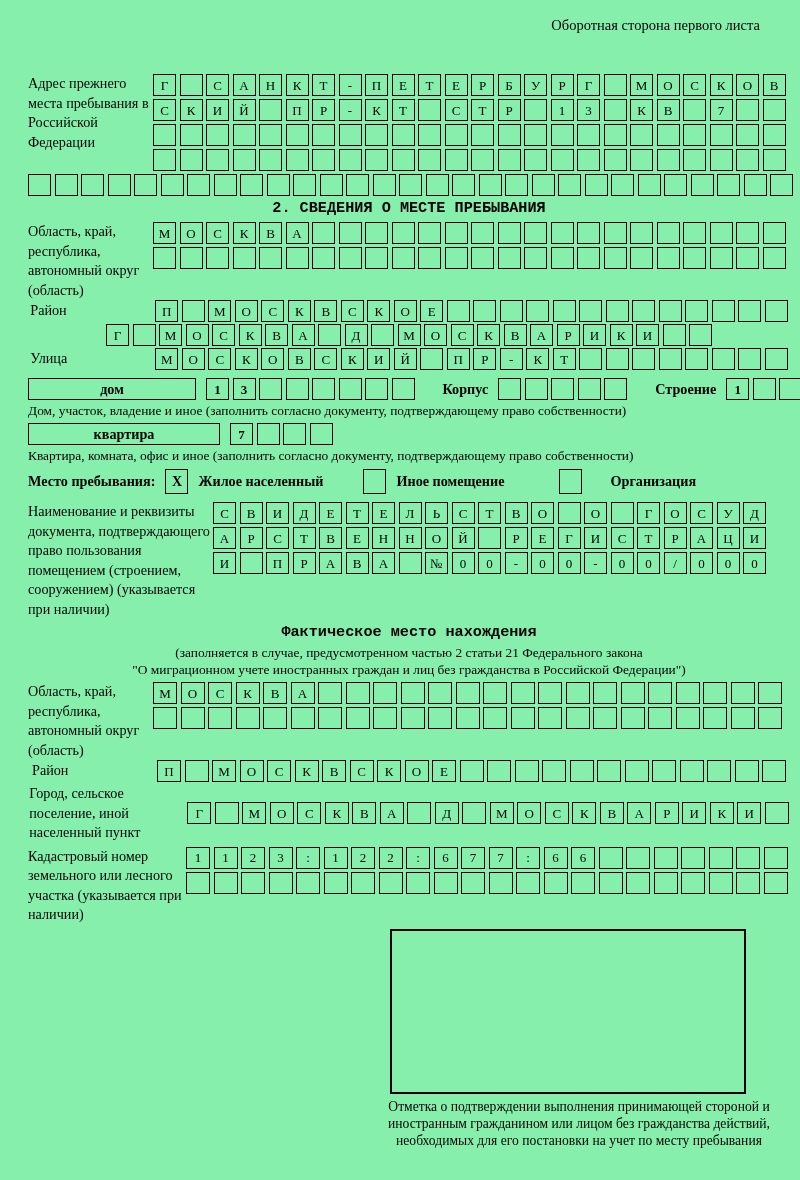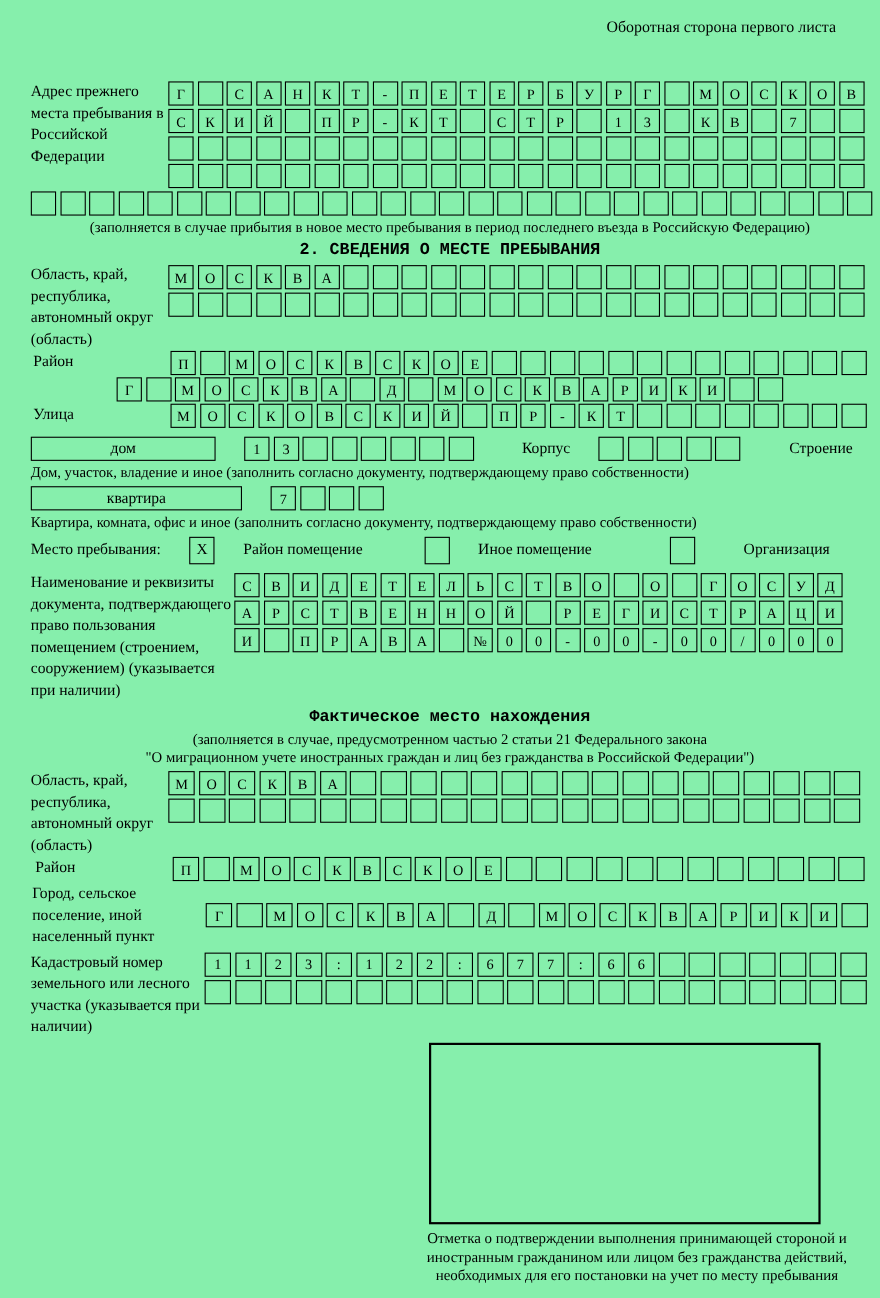--- a/index.html
+++ b/index.html
@@ -30,21 +30,21 @@
     display:flex; align-items:center; justify-content:center; font-size:14.2px; flex:0 0 auto;
   }
   .inline-lbl { font-size:14.2px; flex:0 0 auto; }
   .chk {
     box-sizing:border-box; width:23px; height:25px; border:1.7px solid #000;
     display:inline-flex; align-items:center; justify-content:center; font-size:14px; flex:0 0 auto;
   }
   .stamp-box { box-sizing:border-box; width:356px; height:165px; border:2px solid #000; margin-left:362px; }
   .stamp-caption { width:414px; margin-left:344px; text-align:center; font-size:13.6px; line-height:17px; margin-top:4px; }
   .mt2{margin-top:2px;} .mt3{margin-top:3px;} .mt4{margin-top:4px;} .mt5{margin-top:5px;} .mt8{margin-top:8px;} .mt24{margin-top:40px;}
-  .mesto-row { display:flex; align-items:center; gap:26px; font-size:14.2px; }
+  .mesto-row { display:flex; align-items:center; gap:10px; font-size:14.2px;font-weight:bold; }
   .gap30 { margin-left:30px; } .gap45 { margin-left:45px; } .gap18 { margin-left:18px; }
 </style>
 </head>
 <body>
 
 <div class="page">
 
   <div class="side-note">Оборотная сторона первого листа</div>
 
   <div class="field mt24">
@@ -180,21 +180,20 @@
       <span class="cb"></span>
       <span class="cb"></span>
       <span class="cb"></span>
       <span class="cb"></span>
       <span class="cb"></span>
       <span class="cb"></span>
       <span class="cb"></span>
       <span class="cb"></span>
       <span class="cb"></span>
     </div>
-  <div class="caption center mt2">(заполняется в случае прибытия в новое место пребывания в период последнего въезда в Российскую Федерацию)</div>
 
   <div class="sec-title mt3">2. СВЕДЕНИЯ О МЕСТЕ ПРЕБЫВАНИЯ</div>
 
   <div class="field mt5">
     <div class="lbl w125">Область, край, республика, автономный округ (область)</div>
     <div class="rows">
       <div class="boxrow">
           <span class="cb">М</span>
           <span class="cb">О</span>
           <span class="cb">С</span>
@@ -373,21 +372,21 @@
         <span class="cb"></span>
         <span class="cb"></span>
         <span class="cb"></span>
       </div>
   </div>
   <div class="caption mt2">Квартира, комната, офис и иное (заполнить согласно документу, подтверждающему право собственности)</div>
 
   <div class="mesto-row mt5">
     <span>Место пребывания:</span>
     <span class="chk">X</span>
-    <span>Район помещение</span>
+    <span>Жилое населенный</span>
     <span class="chk gap30"></span>
     <span>Иное помещение</span>
     <span class="chk gap45"></span>
     <span class="gap18">Организация</span>
   </div>
 
   <div class="field mt8">
     <div class="lbl w185">Наименование и реквизиты документа, подтверждающего право пользования помещением (строением, сооружением) (указывается при наличии)</div>
     <div class="rows">
       <div class="boxrow">

